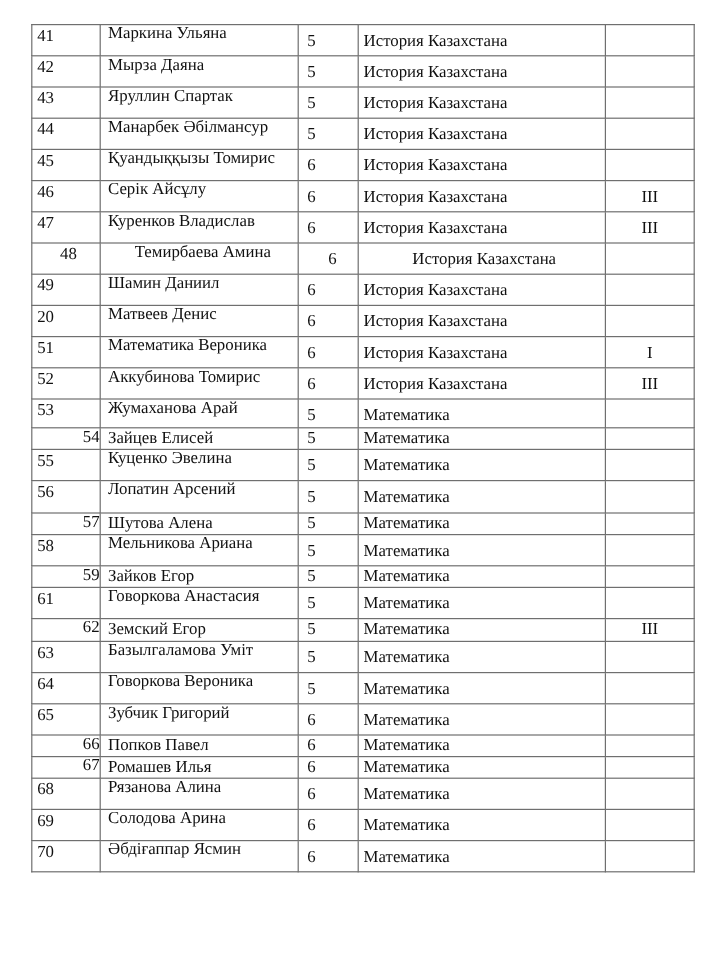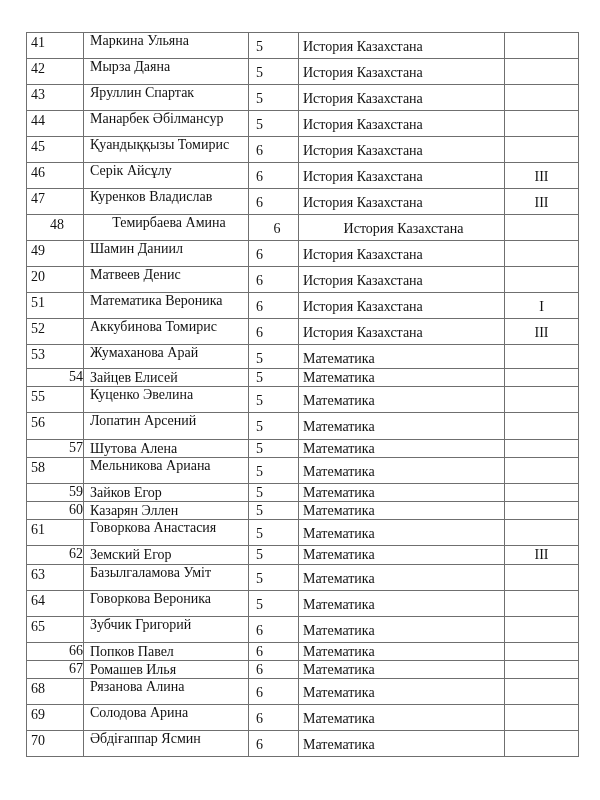--- a/index.html
+++ b/index.html
@@ -1,18 +1,18 @@
 <!DOCTYPE html>
 <html><head>
 <meta charset="utf-8">
 <style>
   html, body { margin: 0; padding: 0; background: #ffffff; }
   body { width: 600px; height: 800px; position: relative; overflow: hidden;
          font-family: "Liberation Serif", "DejaVu Serif", serif; color: #111; }
-  table { position: absolute; left: 26px; top: 32px; border-collapse: collapse;
+  table { position: absolute; left: 26px; top: 20px; border-collapse: collapse;
           table-layout: fixed; width: 552px; }
   td { border: 1px solid #6f6f6f; padding: 0 0 0 6px; font-size: 14px;
        vertical-align: top; line-height: 16px; white-space: nowrap; overflow: hidden; }
   td.num { padding-left: 4px; padding-top: 2px; }
   td.name { padding-left: 6px; padding-top: 0; }
   td.grade { padding-left: 7px; padding-top: 6px; }
   td.subj { padding-left: 4px; padding-top: 6px; }
   td.place { text-align: center; padding-left: 0; padding-top: 6px; }
   tr.short td { padding-top: 1px; }
   tr.short td.num { padding-top: 0; text-align: right; }
@@ -155,27 +155,20 @@
         <td class="subj">Математика</td>
         <td class="place"></td>
       </tr>
       <tr class="short" style="height: 18px;">
         <td class="num">59</td>
         <td class="name">Зайков Егор</td>
         <td class="grade">5</td>
         <td class="subj">Математика</td>
         <td class="place"></td>
       </tr>
-      <tr class="short" style="height: 18px;">
-        <td class="num">60</td>
-        <td class="name">Казарян Эллен</td>
-        <td class="grade">5</td>
-        <td class="subj">Математика</td>
-        <td class="place"></td>
-      </tr>
       <tr style="height: 26px; margin-left: 18px;">
         <td class="num">61</td>
         <td class="name">Говоркова Анастасия</td>
         <td class="grade">5</td>
         <td class="subj">Математика</td>
         <td class="place"></td>
       </tr>
       <tr class="short" style="height: 19px;">
         <td class="num">62</td>
         <td class="name">Земский Егор</td>

